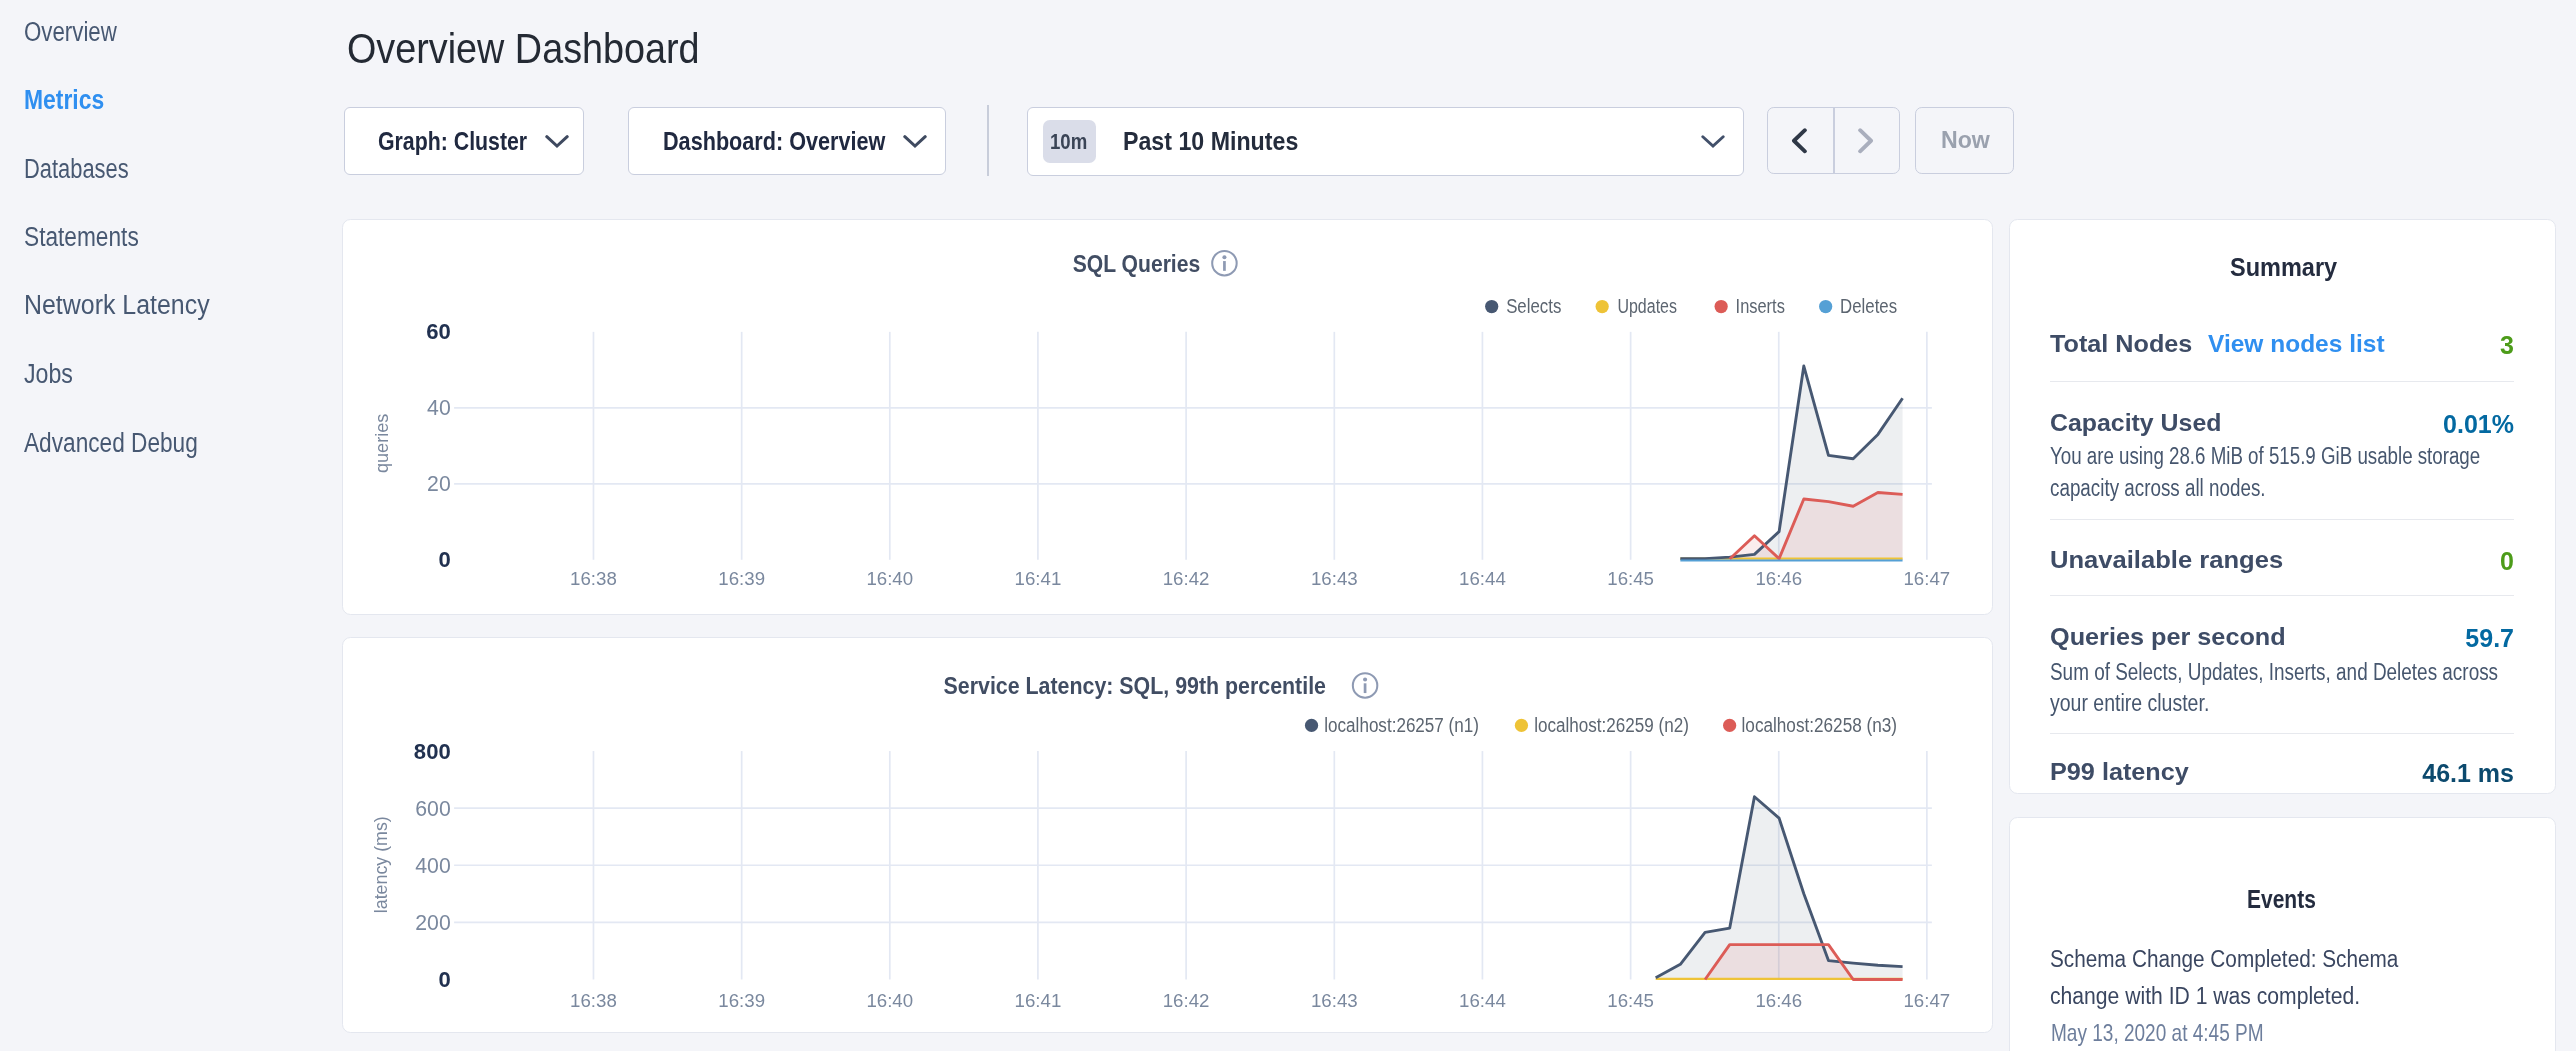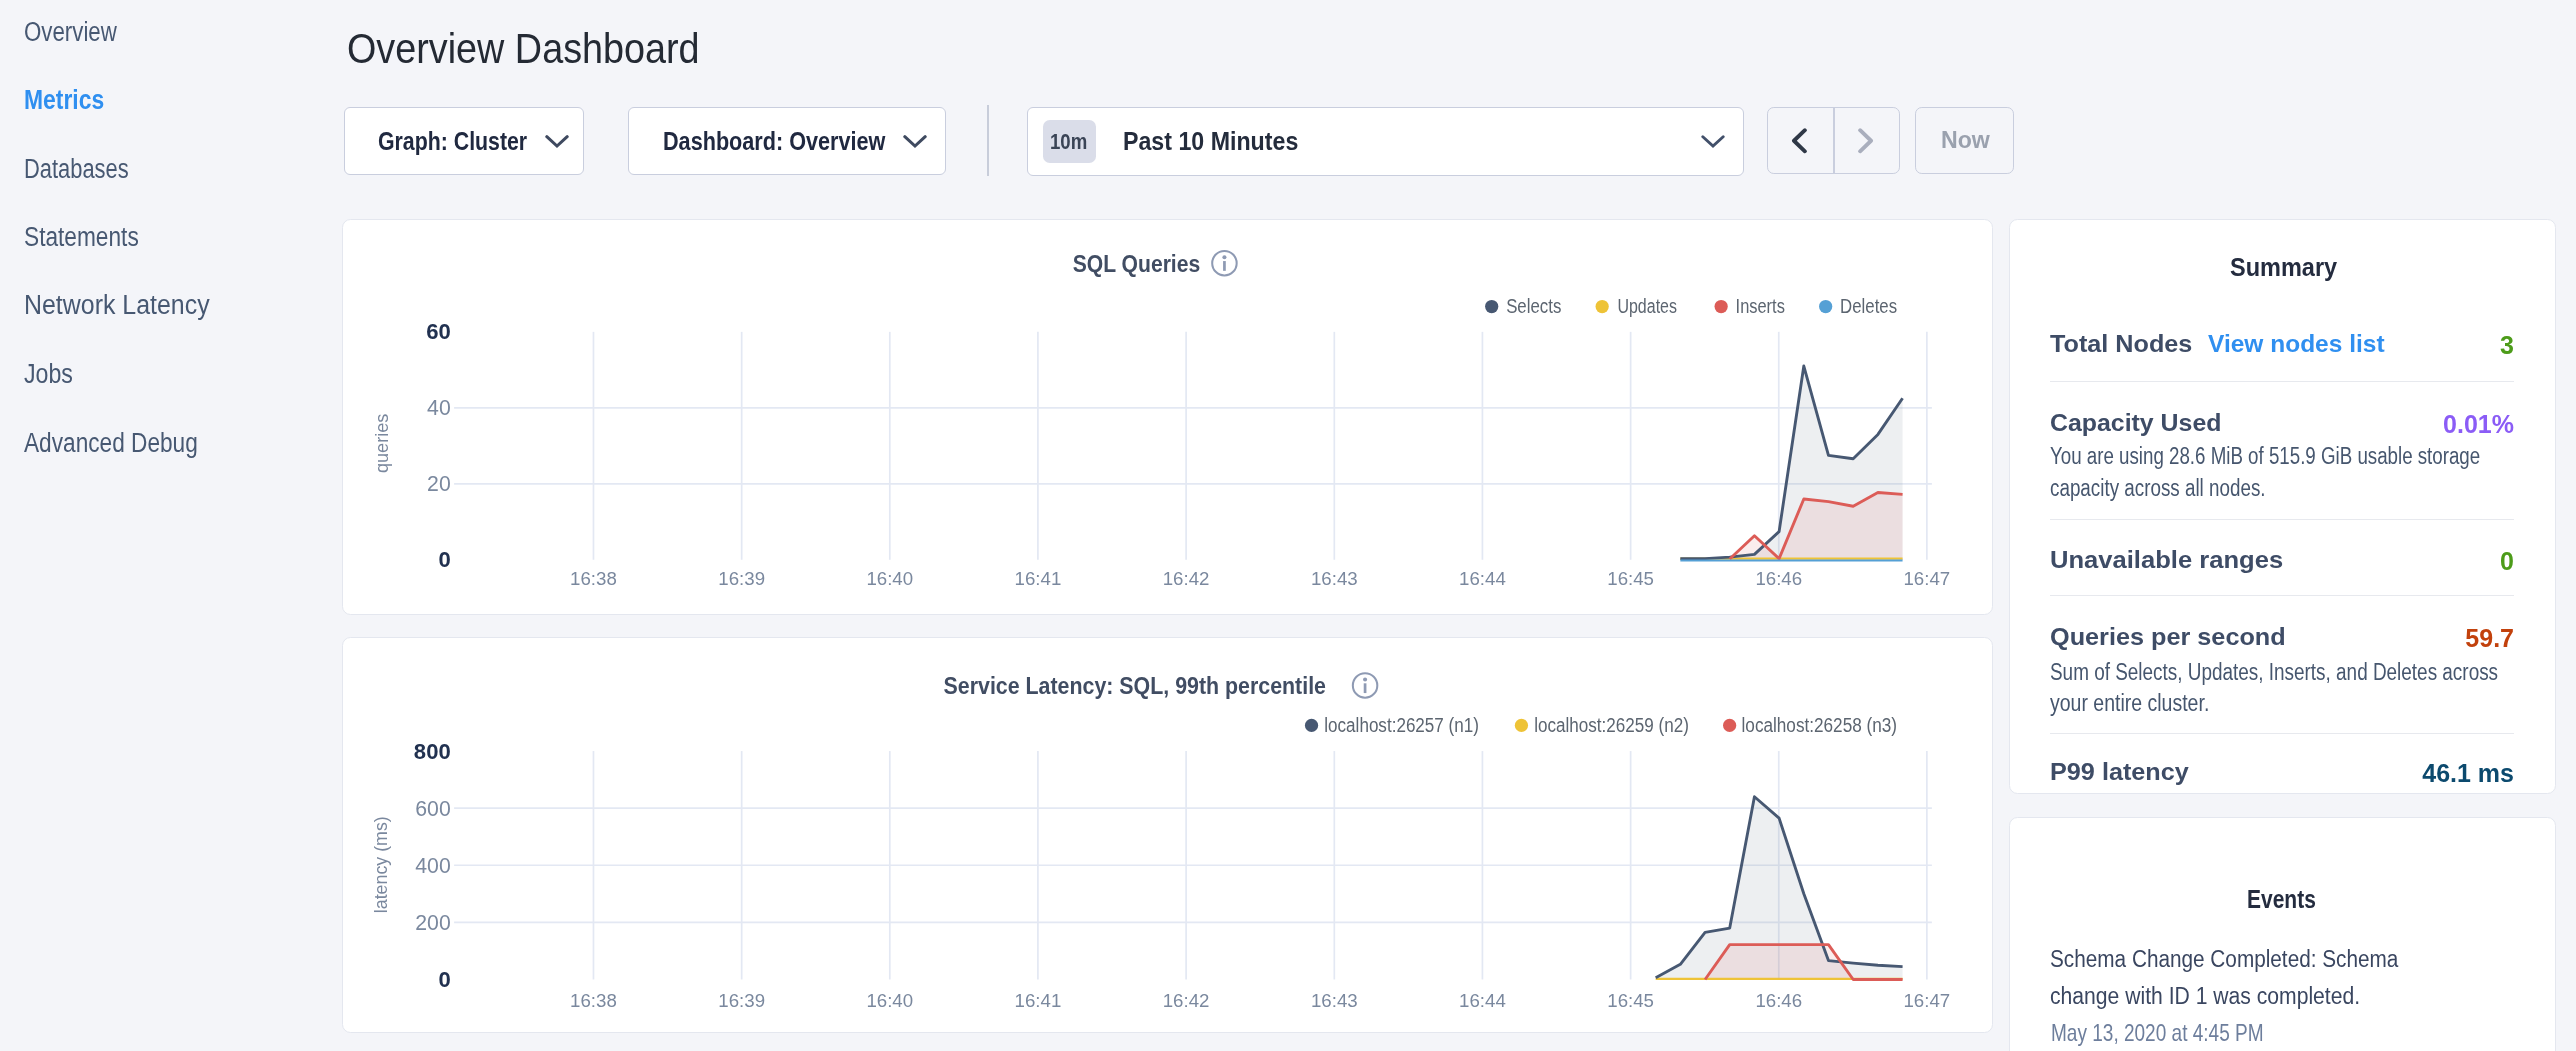--- a/index.html
+++ b/index.html
@@ -140,29 +140,29 @@
 <circle cx="1632" cy="104" r="7.8" fill="#dc5c57"></circle>
 <text x="1646" y="112" font-size="23" fill="#5c6570" textLength="183" lengthAdjust="spacingAndGlyphs">localhost:26258 (n3)</text>
 </svg>
 <div class="abs card" style="left:2009px;top:219px;width:547px;height:575px"></div>
 <div id="sumt" class="abs" style="left:2230px;top:252px;font-size:25.5px;font-weight:bold;color:#242c3f;letter-spacing:0px;line-height:31px;transform:scaleX(0.9215);transform-origin:0 0;white-space:nowrap">Summary</div>
 <div id="l1" class="abs" style="left:2050px;top:327px;font-size:24px;font-weight:bold;color:#3e4c66;letter-spacing:0px;line-height:34px;transform:scaleX(1.0496);transform-origin:0 0;white-space:nowrap">Total Nodes</div>
 <div id="vnl" class="abs" style="left:2208px;top:327px;font-size:24px;font-weight:600;color:#2f8ff0;letter-spacing:0px;line-height:34px;transform:scaleX(1.0209);transform-origin:0 0;white-space:nowrap">View nodes list</div>
 <div id="v1" class="abs" style="right:62px;top:328px;font-size:25px;font-weight:bold;color:#4d9c1a;line-height:34px;white-space:nowrap">3</div>
 <div class="divider" style="top:381px"></div>
 <div id="l2" class="abs" style="left:2050px;top:406px;font-size:24px;font-weight:bold;color:#3e4c66;letter-spacing:0px;line-height:34px;transform:scaleX(1.0364);transform-origin:0 0;white-space:nowrap">Capacity Used</div>
-<div id="v2" class="abs" style="right:62px;top:407px;font-size:25px;font-weight:bold;color:#8b5cf6;line-height:34px;white-space:nowrap">0.01%</div>
+<div id="v2" class="abs" style="right:62px;top:407px;font-size:25px;font-weight:bold;color:#0369a1;line-height:34px;white-space:nowrap">0.01%</div>
 <div id="d2a" class="abs" style="left:2050px;top:441px;font-size:23px;font-weight:400;color:#46566e;letter-spacing:0px;line-height:31px;transform:scaleX(0.8140);transform-origin:0 0;white-space:nowrap">You are using 28.6 MiB of 515.9 GiB usable storage</div>
 <div id="d2b" class="abs" style="left:2050px;top:473px;font-size:23px;font-weight:400;color:#46566e;letter-spacing:0px;line-height:31px;transform:scaleX(0.8184);transform-origin:0 0;white-space:nowrap">capacity across all nodes.</div>
 <div class="divider" style="top:519px"></div>
 <div id="l3" class="abs" style="left:2050px;top:543px;font-size:24px;font-weight:bold;color:#3e4c66;letter-spacing:0px;line-height:34px;transform:scaleX(1.0657);transform-origin:0 0;white-space:nowrap">Unavailable ranges</div>
 <div id="v3" class="abs" style="right:62px;top:544px;font-size:25px;font-weight:bold;color:#4d9c1a;line-height:34px;white-space:nowrap">0</div>
 <div class="divider" style="top:595px"></div>
 <div id="l4" class="abs" style="left:2050px;top:620px;font-size:24px;font-weight:bold;color:#3e4c66;letter-spacing:0px;line-height:34px;transform:scaleX(1.0519);transform-origin:0 0;white-space:nowrap">Queries per second</div>
-<div id="v4" class="abs" style="right:62px;top:621px;font-size:25px;font-weight:bold;color:#c2410c;line-height:34px;white-space:nowrap">59.7</div>
+<div id="v4" class="abs" style="right:62px;top:621px;font-size:25px;font-weight:bold;color:#0369a1;line-height:34px;white-space:nowrap">59.7</div>
 <div id="d4a" class="abs" style="left:2050px;top:657px;font-size:23px;font-weight:400;color:#46566e;letter-spacing:0px;line-height:31px;transform:scaleX(0.8228);transform-origin:0 0;white-space:nowrap">Sum of Selects, Updates, Inserts, and Deletes across</div>
 <div id="d4b" class="abs" style="left:2050px;top:688px;font-size:23px;font-weight:400;color:#46566e;letter-spacing:0px;line-height:31px;transform:scaleX(0.8477);transform-origin:0 0;white-space:nowrap">your entire cluster.</div>
 <div class="divider" style="top:733px"></div>
 <div id="l5" class="abs" style="left:2050px;top:755px;font-size:24px;font-weight:bold;color:#3e4c66;letter-spacing:0px;line-height:34px;transform:scaleX(1.0512);transform-origin:0 0;white-space:nowrap">P99 latency</div>
 <div id="v5" class="abs" style="right:62px;top:756px;font-size:25px;font-weight:bold;color:#0c4a6e;line-height:34px;white-space:nowrap">46.1 ms</div>
 <div class="abs card" style="left:2009px;top:817px;width:547px;height:272px"></div>
 <div id="evt" class="abs" style="left:2247px;top:884px;font-size:25.5px;font-weight:bold;color:#242c3f;letter-spacing:0px;line-height:31px;transform:scaleX(0.8232);transform-origin:0 0;white-space:nowrap">Events</div>
 <div id="e1a" class="abs" style="left:2050px;top:941px;font-size:23px;font-weight:400;color:#3a4660;letter-spacing:0px;line-height:37px;transform:scaleX(0.9023);transform-origin:0 0;white-space:nowrap">Schema Change Completed: Schema</div>
 <div id="e1b" class="abs" style="left:2050px;top:978px;font-size:23px;font-weight:400;color:#3a4660;letter-spacing:0px;line-height:37px;transform:scaleX(0.9187);transform-origin:0 0;white-space:nowrap">change with ID 1 was completed.</div>
 <div id="edate" class="abs" style="left:2051px;top:1016px;font-size:24px;font-weight:400;color:#6d7e9c;letter-spacing:0px;line-height:34px;transform:scaleX(0.7927);transform-origin:0 0;white-space:nowrap">May 13, 2020 at 4:45 PM</div>

